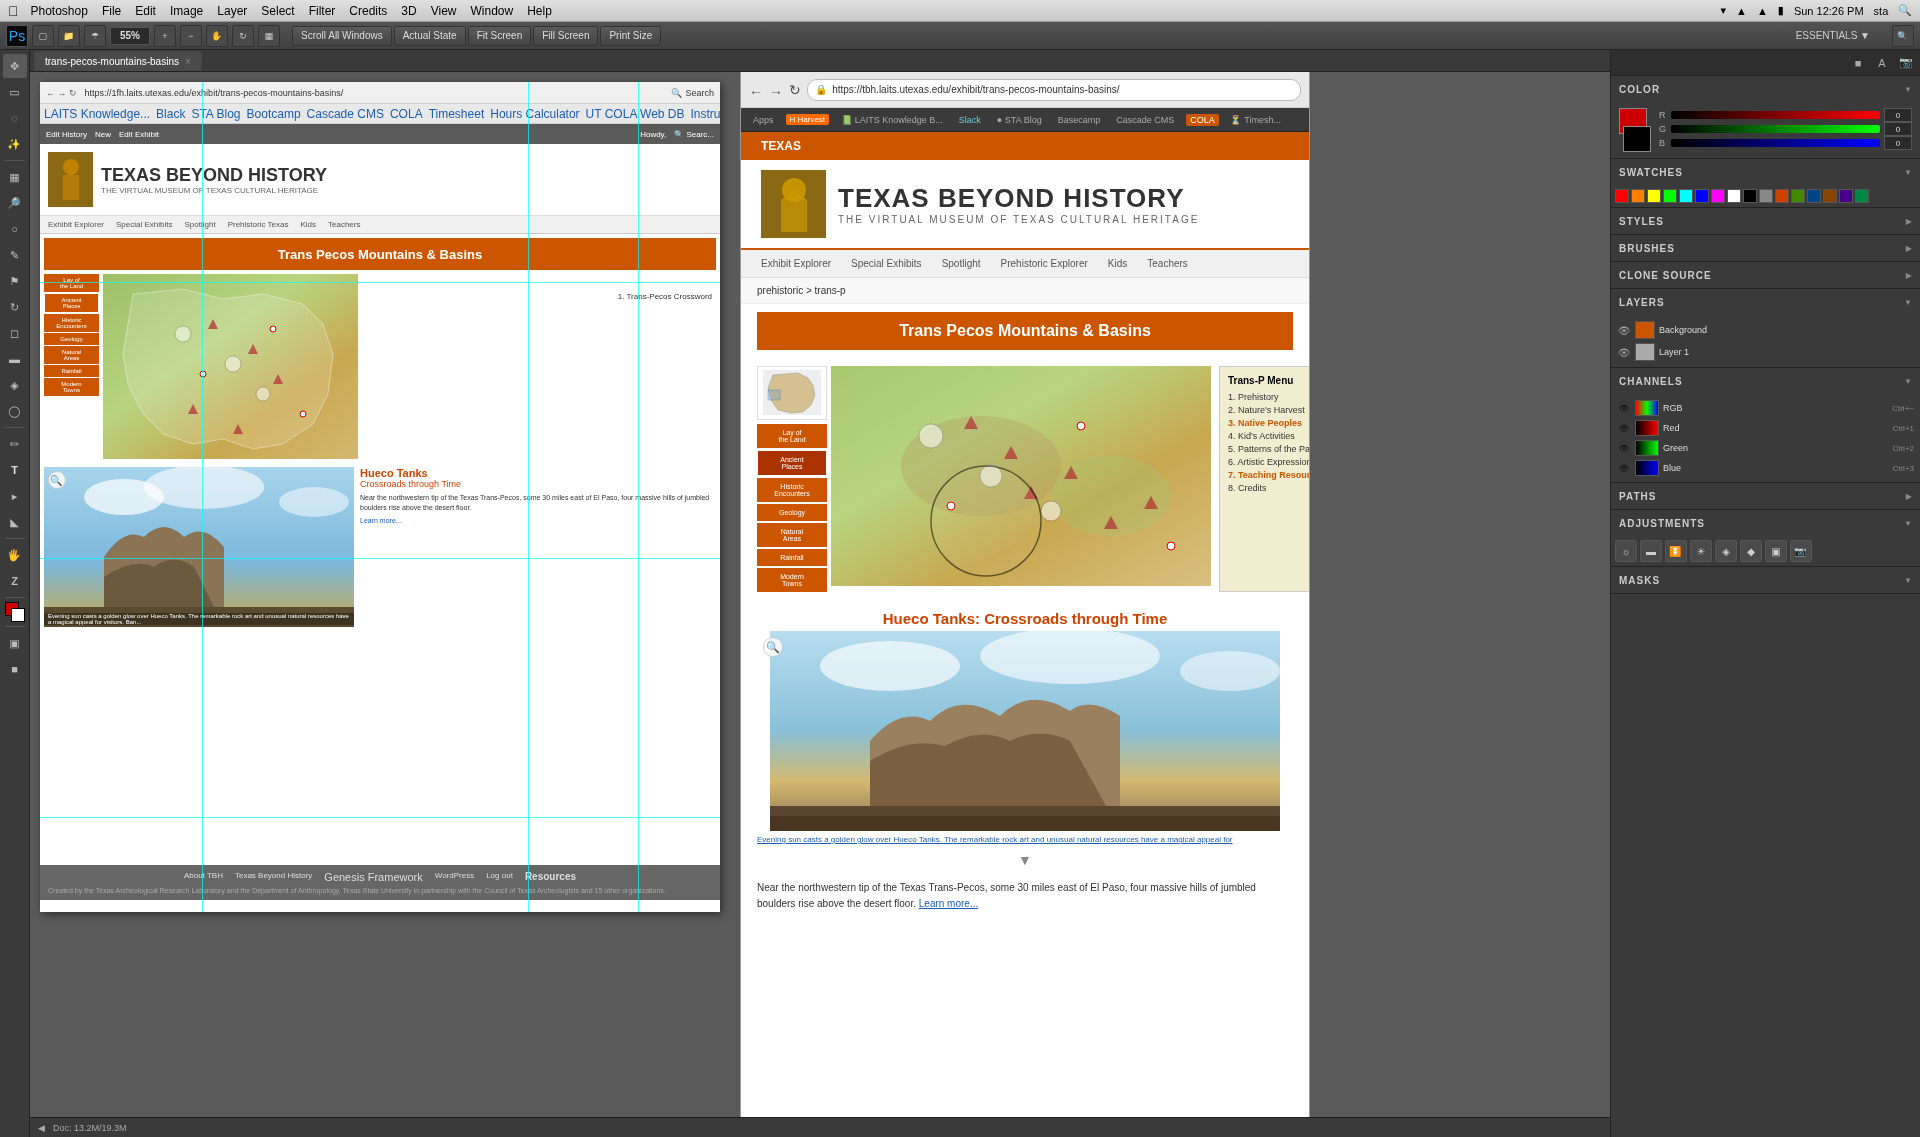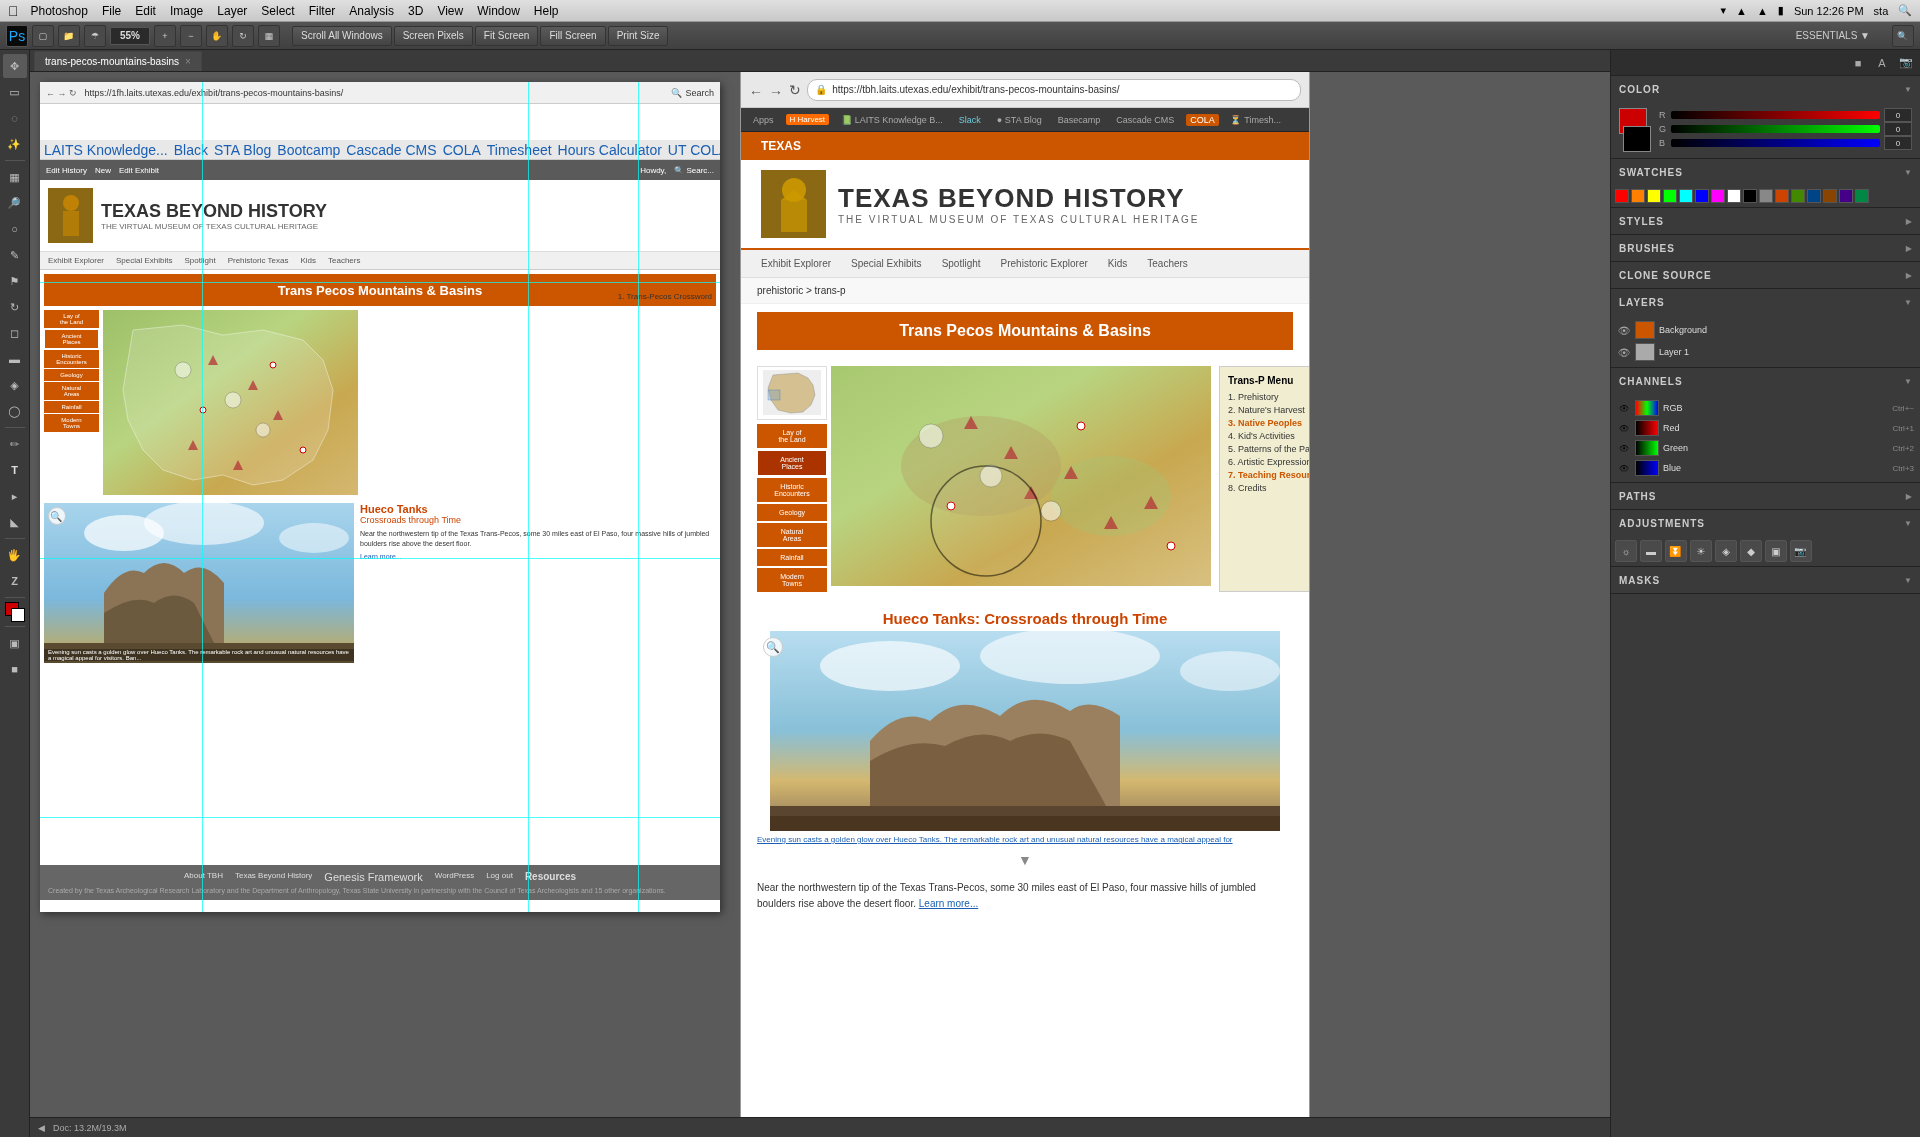--- a/index.html
+++ b/index.html
@@ -69,21 +69,21 @@
       box-shadow: 2px 2px 8px rgba(0,0,0,0.5);
       overflow: hidden;
     }
 
     
     .guide-h { position: absolute; left: 0; right: 0; height: 1px; background: rgba(0,255,255,0.7); z-index: 50; pointer-events: none; }
     .guide-v { position: absolute; top: 0; bottom: 0; width: 1px; background: rgba(0,255,255,0.7); z-index: 50; pointer-events: none; }
 
     
     .site-address-bar { height: 22px; background: #f0f0f0; border-bottom: 1px solid #ccc; display: flex; align-items: center; padding: 0 6px; font-size: 9px; color: #333; }
-    .site-bookmarks { height: 20px; background: #e8e8e8; border-bottom: 1px solid #ccc; display: flex; align-items: center; padding: 0 4px; gap: 6px; font-size: 14px; color: #333; overflow: hidden; margin-top: 36px; }
+    .site-bookmarks { height: 20px; background: #e8e8e8; border-bottom: 1px solid #ccc; display: flex; align-items: center; padding: 0 4px; gap: 6px; font-size: 12px; color: #333; overflow: hidden; }
     .bookmark-item { color: #1a5fb4; white-space: nowrap; }
     .site-nav-bar { height: 20px; background: #5a5a5a; display: flex; align-items: center; padding: 0 6px; font-size: 8px; color: #fff; gap: 8px; }
 
     
     .tbh-header-ps { height: 72px; background: #fff; display: flex; align-items: center; padding: 8px; gap: 8px; border-bottom: 1px solid #ddd; }
     .tbh-logo-ps { width: 45px; height: 55px; background: #8b6914; display: flex; align-items: center; justify-content: center; }
     .tbh-title-ps { font-size: 18px; font-weight: bold; color: #333; }
     .tbh-subtitle-ps { font-size: 8px; color: #666; }
 
     
@@ -203,21 +203,21 @@
 
 <div class="mac-topbar">
   <span class="apple-icon"></span>
   <span class="menu-item">Photoshop</span>
   <span class="menu-item">File</span>
   <span class="menu-item">Edit</span>
   <span class="menu-item">Image</span>
   <span class="menu-item">Layer</span>
   <span class="menu-item">Select</span>
   <span class="menu-item">Filter</span>
-  <span class="menu-item">Analysis</span>
+  <span class="menu-item">Credits</span>
   <span class="menu-item">3D</span>
   <span class="menu-item">View</span>
   <span class="menu-item">Window</span>
   <span class="menu-item">Help</span>
   <div class="right-items">
     <span>▾</span>
     <span>▲</span>
     <span>▲</span>
     <span>▮</span>
     <span>Sun 12:26 PM</span>
@@ -232,21 +232,21 @@
   <div class="ps-icon-btn">📁</div>
   <div class="ps-icon-btn">☂</div>
   <input class="ps-zoom-input" value="55%" readonly="" style="">
   <div class="ps-icon-btn">+</div>
   <div class="ps-icon-btn">−</div>
   <div class="ps-icon-btn">✋</div>
   <div class="ps-icon-btn">↻</div>
   <div class="ps-icon-btn">▦</div>
   <div class="ps-btn-group">
     <button class="ps-btn">Scroll All Windows</button>
-    <button class="ps-btn">Screen Pixels</button>
+    <button class="ps-btn">Actual State</button>
     <button class="ps-btn">Fit Screen</button>
     <button class="ps-btn">Fill Screen</button>
     <button class="ps-btn">Print Size</button>
   </div>
   <div style="margin-left:auto; display:flex; gap:22px; align-items:center;">
     <span style="font-size:10px; color:#ccc;">ESSENTIALS ▼</span>
     <div class="ps-icon-btn">🔍</div>
   </div>
 </div>
 

